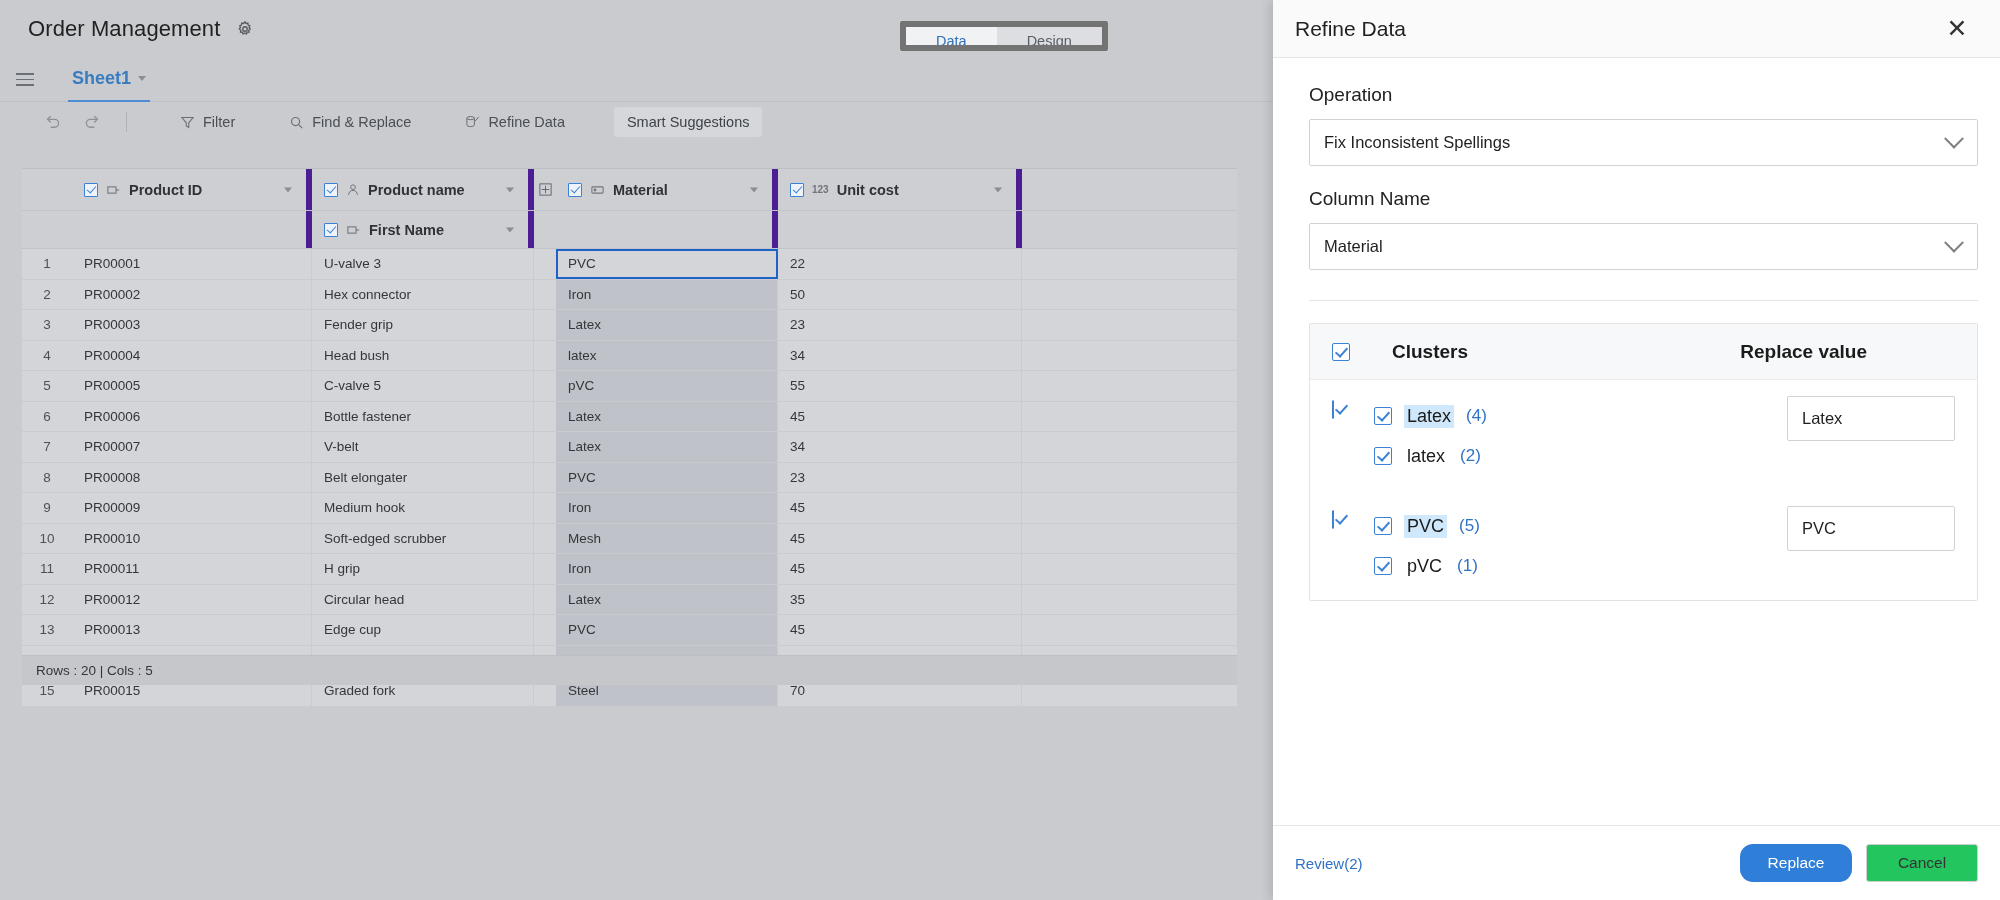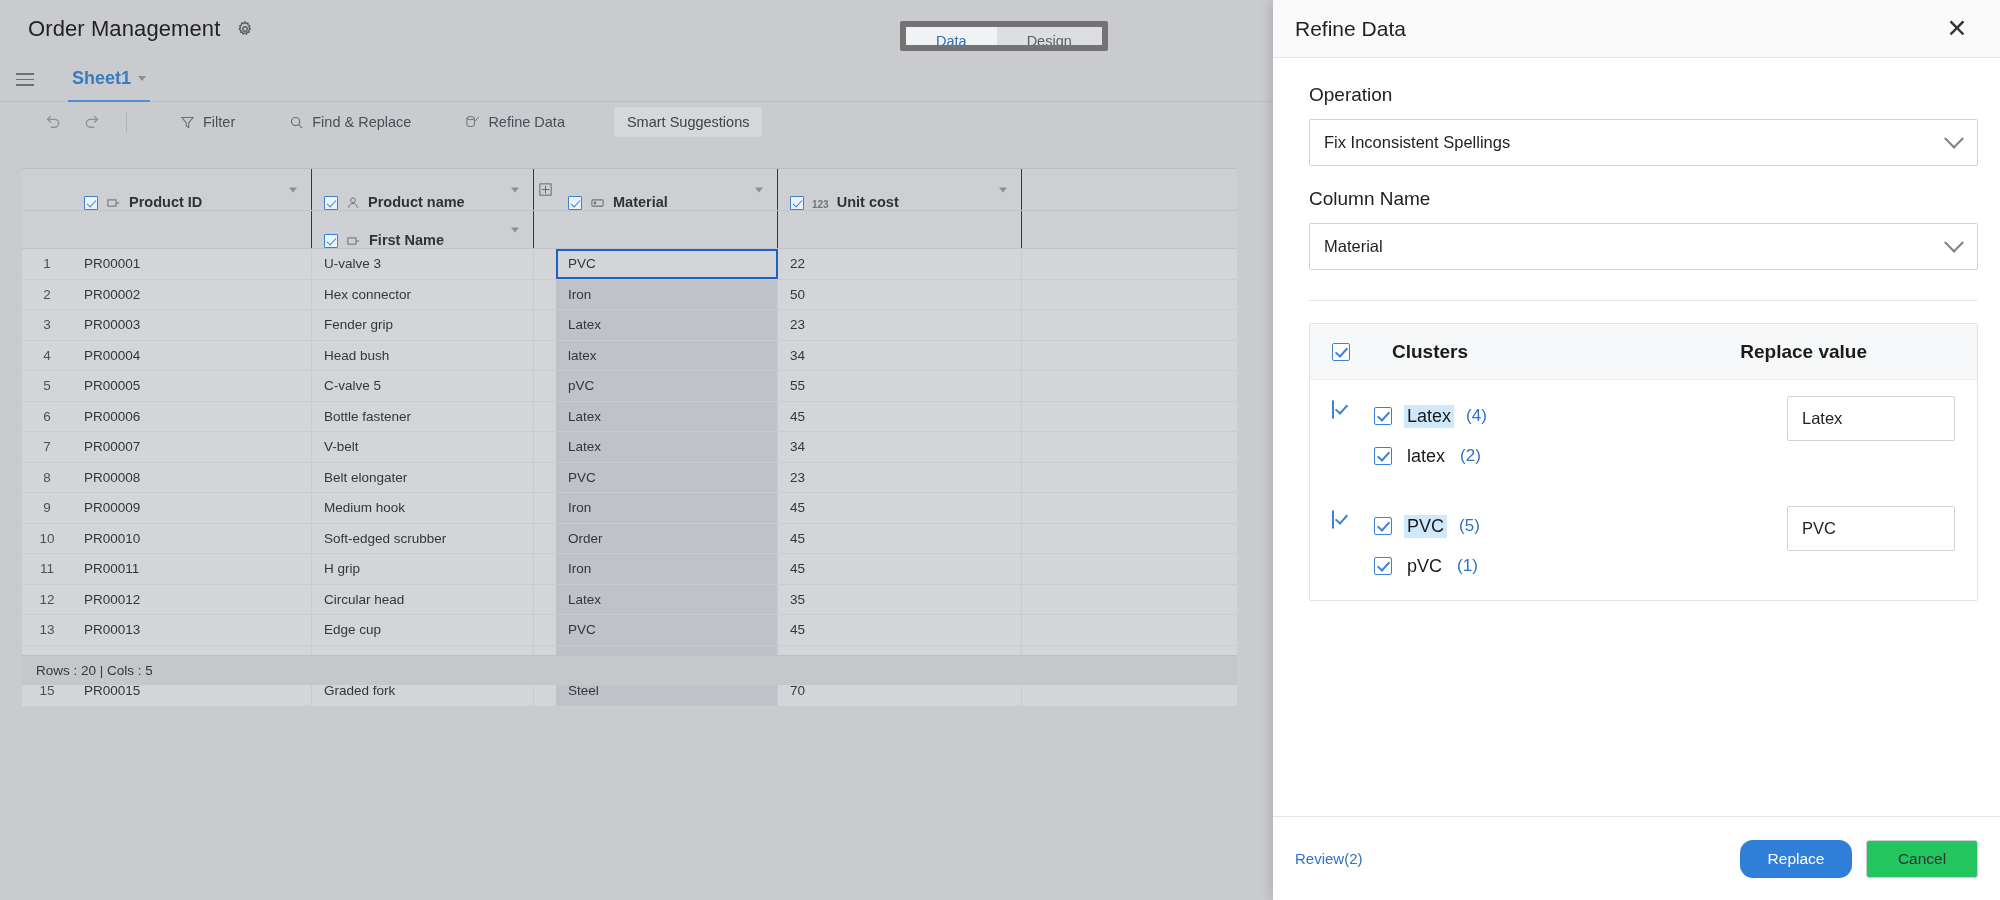--- a/index.html
+++ b/index.html
@@ -126,24 +126,24 @@
     border-bottom: 1px solid #c0c3c7;
   }
   .hdr-row.second { height: 38px; border-bottom: 1px solid #c0c3c7; }
   .cell-idx  { width: 50px; flex: none; text-align: center; font-size: 13.5px; color:#4d5157; }
   .col-pid   { width: 240px; flex: none; }
   .col-pname { width: 222px; flex: none; }
   .col-mat   { width: 222px; flex: none; }
   .col-cost  { width: 244px; flex: none; }
 
   .hdr-cell {
-    display: flex; align-items: flex-end; gap: 8px;
+    display: flex; align-items: center; gap: 8px;
     height: 100%; padding: 0 12px;
     position: relative;
-    border-right: 1px solid #4c1d95;
+    border-right: 6px solid #4c1d95;
   }
   .hdr-cell .h-label {
     font-size: 14.5px; font-weight: bold; color: #2f3338; white-space: nowrap;
   }
   .hdr-cell .col-caret {
     position: absolute; right: 14px; top: 50%; transform: translateY(-50%);
     width: 0; height: 0;
     border-left: 4.5px solid transparent;
     border-right: 4.5px solid transparent;
     border-top: 5px solid #8a8f96;
@@ -279,21 +279,21 @@
   .cluster-item .ccount { font-size: 17px; color: #2f72c6; }
   .replace-input {
     width: 168px; height: 45px;
     border: 1px solid #d2d2d2; border-radius: 2px;
     display: flex; align-items: center; padding-left: 14px;
     font-size: 16.5px; color: #1f1f1f; background: #fff;
   }
   .cluster-sep { height: 10px; }
 
   .panel-footer {
-    height: 84px; flex: none;
+    height: 75px; flex: none;
     border-top: 1px solid #e6e6e6;
     display: flex; align-items: center;
     padding: 0 22px;
   }
   .review-link { font-size: 15px; color: #2f72c6; }
   .footer-btns { margin-left: auto; display: flex; gap: 14px; }
   .btn {
     height: 38px; min-width: 112px; padding: 0 22px;
     display: flex; align-items: center; justify-content: center;
     font-size: 15.5px; border-radius: 3px;
@@ -527,21 +527,21 @@
             <div class="dcell col-pname">Medium hook</div>
             <div class="expand-ico"></div>
             <div class="dcell col-mat material-col">Iron</div>
             <div class="dcell col-cost">45</div>
           </div>
           <div class="data-row">
             <div class="cell-idx">10</div>
             <div class="dcell col-pid">PR00010</div>
             <div class="dcell col-pname">Soft-edged scrubber</div>
             <div class="expand-ico"></div>
-            <div class="dcell col-mat material-col">Order</div>
+            <div class="dcell col-mat material-col">Mesh</div>
             <div class="dcell col-cost">45</div>
           </div>
           <div class="data-row">
             <div class="cell-idx">11</div>
             <div class="dcell col-pid">PR00011</div>
             <div class="dcell col-pname">H grip</div>
             <div class="expand-ico"></div>
             <div class="dcell col-mat material-col">Iron</div>
             <div class="dcell col-cost">45</div>
           </div>

